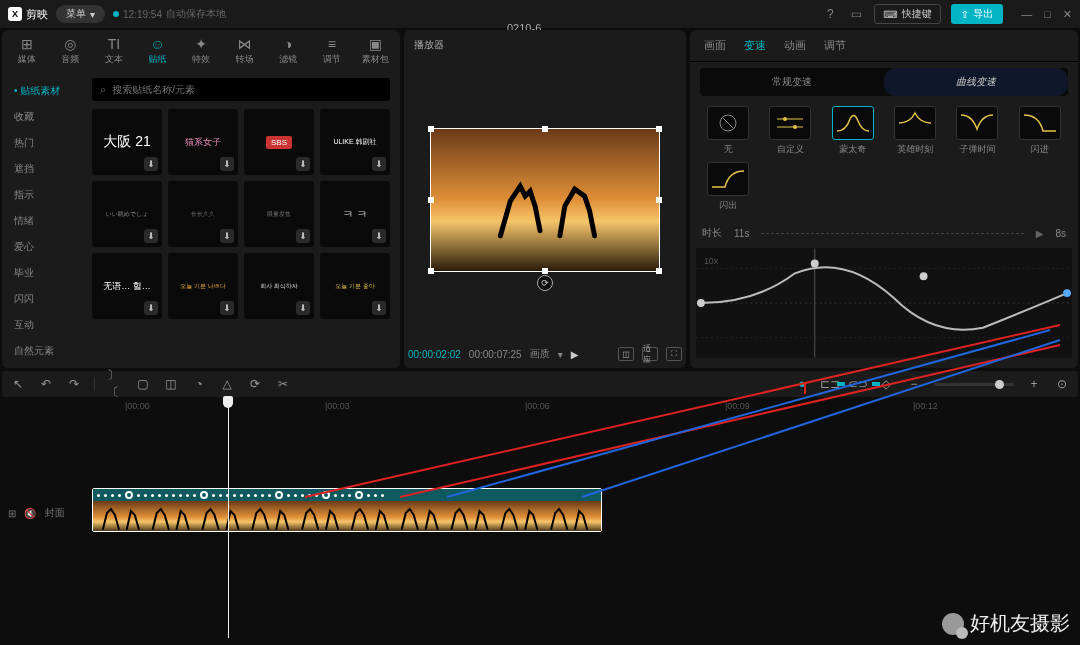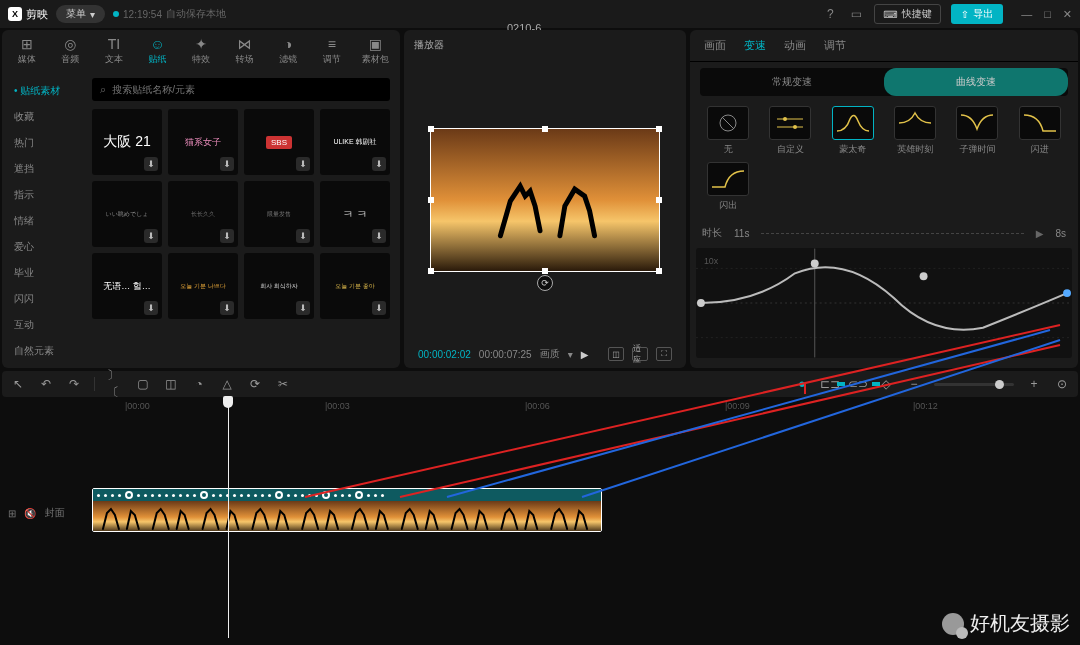--- a/index.html
+++ b/index.html
@@ -41,32 +41,32 @@
 .mid-head { padding: 8px 10px; font-size: 10px; color: #aaa; }
 .preview-wrap { flex: 1; display: flex; align-items: center; justify-content: center; }
 .preview { width: 230px; height: 144px; border: 1px solid #fff; position: relative; background: linear-gradient(180deg,#6b3a17 0%,#e09038 50%,#f6c56a 65%,#2a1a0a 100%); }
 .preview .handle { position: absolute; width: 6px; height: 6px; background: #fff; }
 .preview .h-tl { top:-3px; left:-3px; } .preview .h-tr { top:-3px; right:-3px; }
 .preview .h-bl { bottom:-3px; left:-3px; } .preview .h-br { bottom:-3px; right:-3px; }
 .preview .h-tm { top:-3px; left:50%; margin-left:-3px; } .preview .h-bm { bottom:-3px; left:50%; margin-left:-3px; }
 .preview .h-ml { left:-3px; top:50%; margin-top:-3px; } .preview .h-mr { right:-3px; top:50%; margin-top:-3px; }
 .silhouette { position:absolute; bottom:30px; width:100%; height:60px; }
 .center-dot { position:absolute; left:50%; bottom:-20px; margin-left:-8px; width:16px; height:16px; border:1px solid #aaa; border-radius:50%; display:flex; align-items:center; justify-content:center; font-size:9px; background:#0008; }
-.mid-foot { height: 28px; display: flex; align-items: center; padding: 0 14px; gap: 8px; font-size: 10px; }
+.mid-foot { height: 28px; display: flex; align-items: center; padding: 0 4px; gap: 8px; font-size: 10px; }
 .tc-cyan { color:#02B4C4; } .tc-grey { color:#888; }
 .mid-foot .spacer { flex:1; }
 .foot-ic { width:16px; height:14px; border:1px solid #555; border-radius:2px; display:flex; align-items:center; justify-content:center; font-size:8px; color:#aaa; }
 
 .right-panel { flex: 1; display: flex; flex-direction: column; text-align: center; }
 .rp-tabs { height: 32px; display: flex; align-items: center; gap: 18px; padding: 0 14px; border-bottom: 1px solid #000; }
 .rp-tab { font-size: 11px; color: #888; cursor: pointer; }
 .rp-tab.active { color: #02B4C4; }
 .speed-tabs { height: 28px; display: flex; margin: 6px 10px 4px; background: #0a0a0a; border-radius: 4px; }
 .speed-tab { flex:1; display:flex; align-items:center; justify-content:center; font-size:10px; color:#888; cursor:pointer; }
-.speed-tab.active { background:#0f766e; border-radius:12px; color:#ccc; }
+.speed-tab.active { background:#0f172a; border-radius:12px; color:#ccc;font-style:italic; }
 .curve-grid { display:grid; grid-template-columns:repeat(6,1fr); gap:6px; padding: 6px 10px; }
 .curve-item { display:flex; flex-direction:column; align-items:center; gap:3px; }
 .curve-box { width:42px; height:34px; background:#0a0a0a; border:1px solid #333; border-radius:3px; display:flex; align-items:center; justify-content:center; }
 .curve-box.active { border-color:#02B4C4; }
 .curve-label { font-size:9px; color:#888; }
 .curve-svg { width:38px; height:28px; }
 .duration-row { display:flex; align-items:center; padding: 8px 12px; font-size:10px; color:#888; gap:12px; }
 .dur-track { flex:1; height:1px; border-top:1px dashed #444; position:relative; }
 .dur-arrow { color:#666; }
 .graph-area { height:110px; margin:0 6px; position:relative; background:#111; border-radius:3px; }

